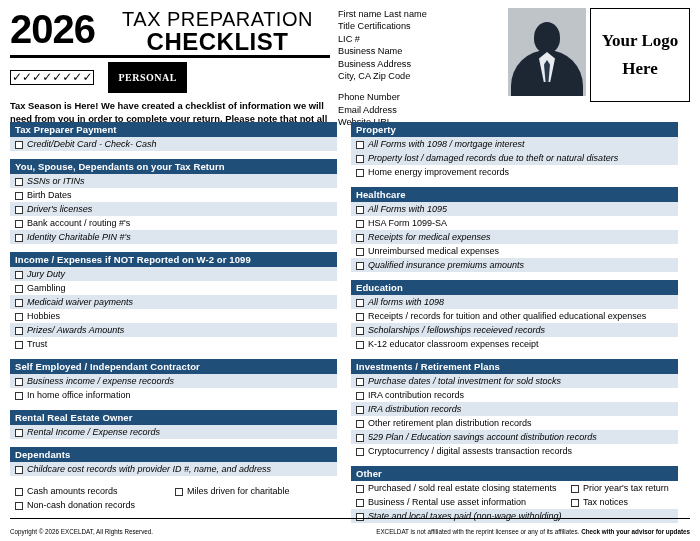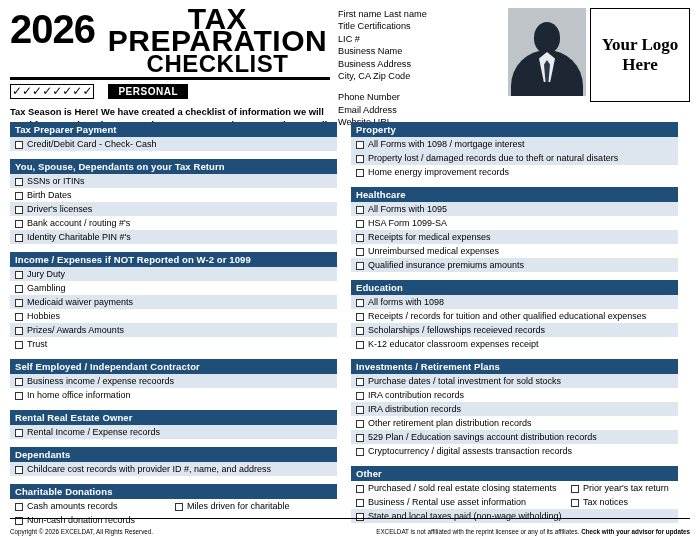--- a/index.html
+++ b/index.html
@@ -45,22 +45,22 @@
     letter-spacing: -1px;
     line-height: 42px;
     padding-right: 10px;
     font-family: "Liberation Sans", sans-serif;
   }
   .title-block {
     flex: 1;
     text-align: center;
   }
   .title-main {
-    font-size: 30px;
-    font-weight: bold;
+    font-size: 20px;
+    font-weight: normal;
     line-height: 22px;
     letter-spacing: 0.5px;
   }
   .title-sub {
     font-size: 24px;
     font-weight: bold;
     line-height: 23px;
     letter-spacing: 0.5px;
   }
   .check-row {
@@ -75,23 +75,24 @@
     border: 1px solid #000;
     padding: 0 1px;
     font-family: "DejaVu Sans", sans-serif;
     white-space: nowrap;
   }
   .personal-tag {
     background: #000;
     color: #fff;
     font-size: 10px;
     font-weight: bold;
-    padding: 2px 10px;
+    padding: 10px 10px;
     margin-left: 14px;
     letter-spacing: 0.5px;
+    font-family: Liberation Serif, serif;
   }
   .intro {
     font-size: 9.4px;
     font-weight: bold;
     line-height: 12.5px;
     margin-top: 7px;
     width: 320px;
   }
 
   .hdr-contact {
@@ -159,21 +160,21 @@
   .logo-box {
     width: 98px;
     height: 92px;
     border: 1px solid #000;
     display: flex;
     align-items: center;
     justify-content: center;
     text-align: center;
     font-size: 17px;
     font-weight: bold;
-    line-height: 20px;
+    line-height: 28px;
     font-family: "Liberation Serif", serif;
   }
 
   
   .columns {
     display: flex;
     margin-top: 6px;
     gap: 14px;
   }
   .col {
@@ -192,20 +193,21 @@
   }
   .row {
     font-size: 9px;
     padding: 1.5px 5px 1.5px 5px;
     line-height: 11px;
     display: flex;
     align-items: flex-start;
   }
   .row.alt {
     background: #dde6ef;
+    font-style: italic;
   }
   .row.plain {
     background: #ffffff;
   }
   .box {
     display: inline-block;
     width: 6px;
     height: 6px;
     border: 1px solid #333;
     margin-right: 4px;
@@ -394,21 +396,20 @@
 
       <div class="section">
         <div class="sec-head">Dependants</div>
         <div class="row alt">
             <span class="box"></span>
             <span class="txt">Childcare cost records with provider ID #, name, and address</span>
           </div>
       </div>
 
       <div class="section">
-        <div class="sec-head">Charitable Donations</div>
         <div class="two-col-row alt">
           <div class="cellA">
               <span class="box"></span>
               <span class="txt">Cash amounts records</span>
             </div>
           <div class="cellB">
               <span class="box"></span>
               <span class="txt">Miles driven for charitable</span>
             </div>
         </div>

